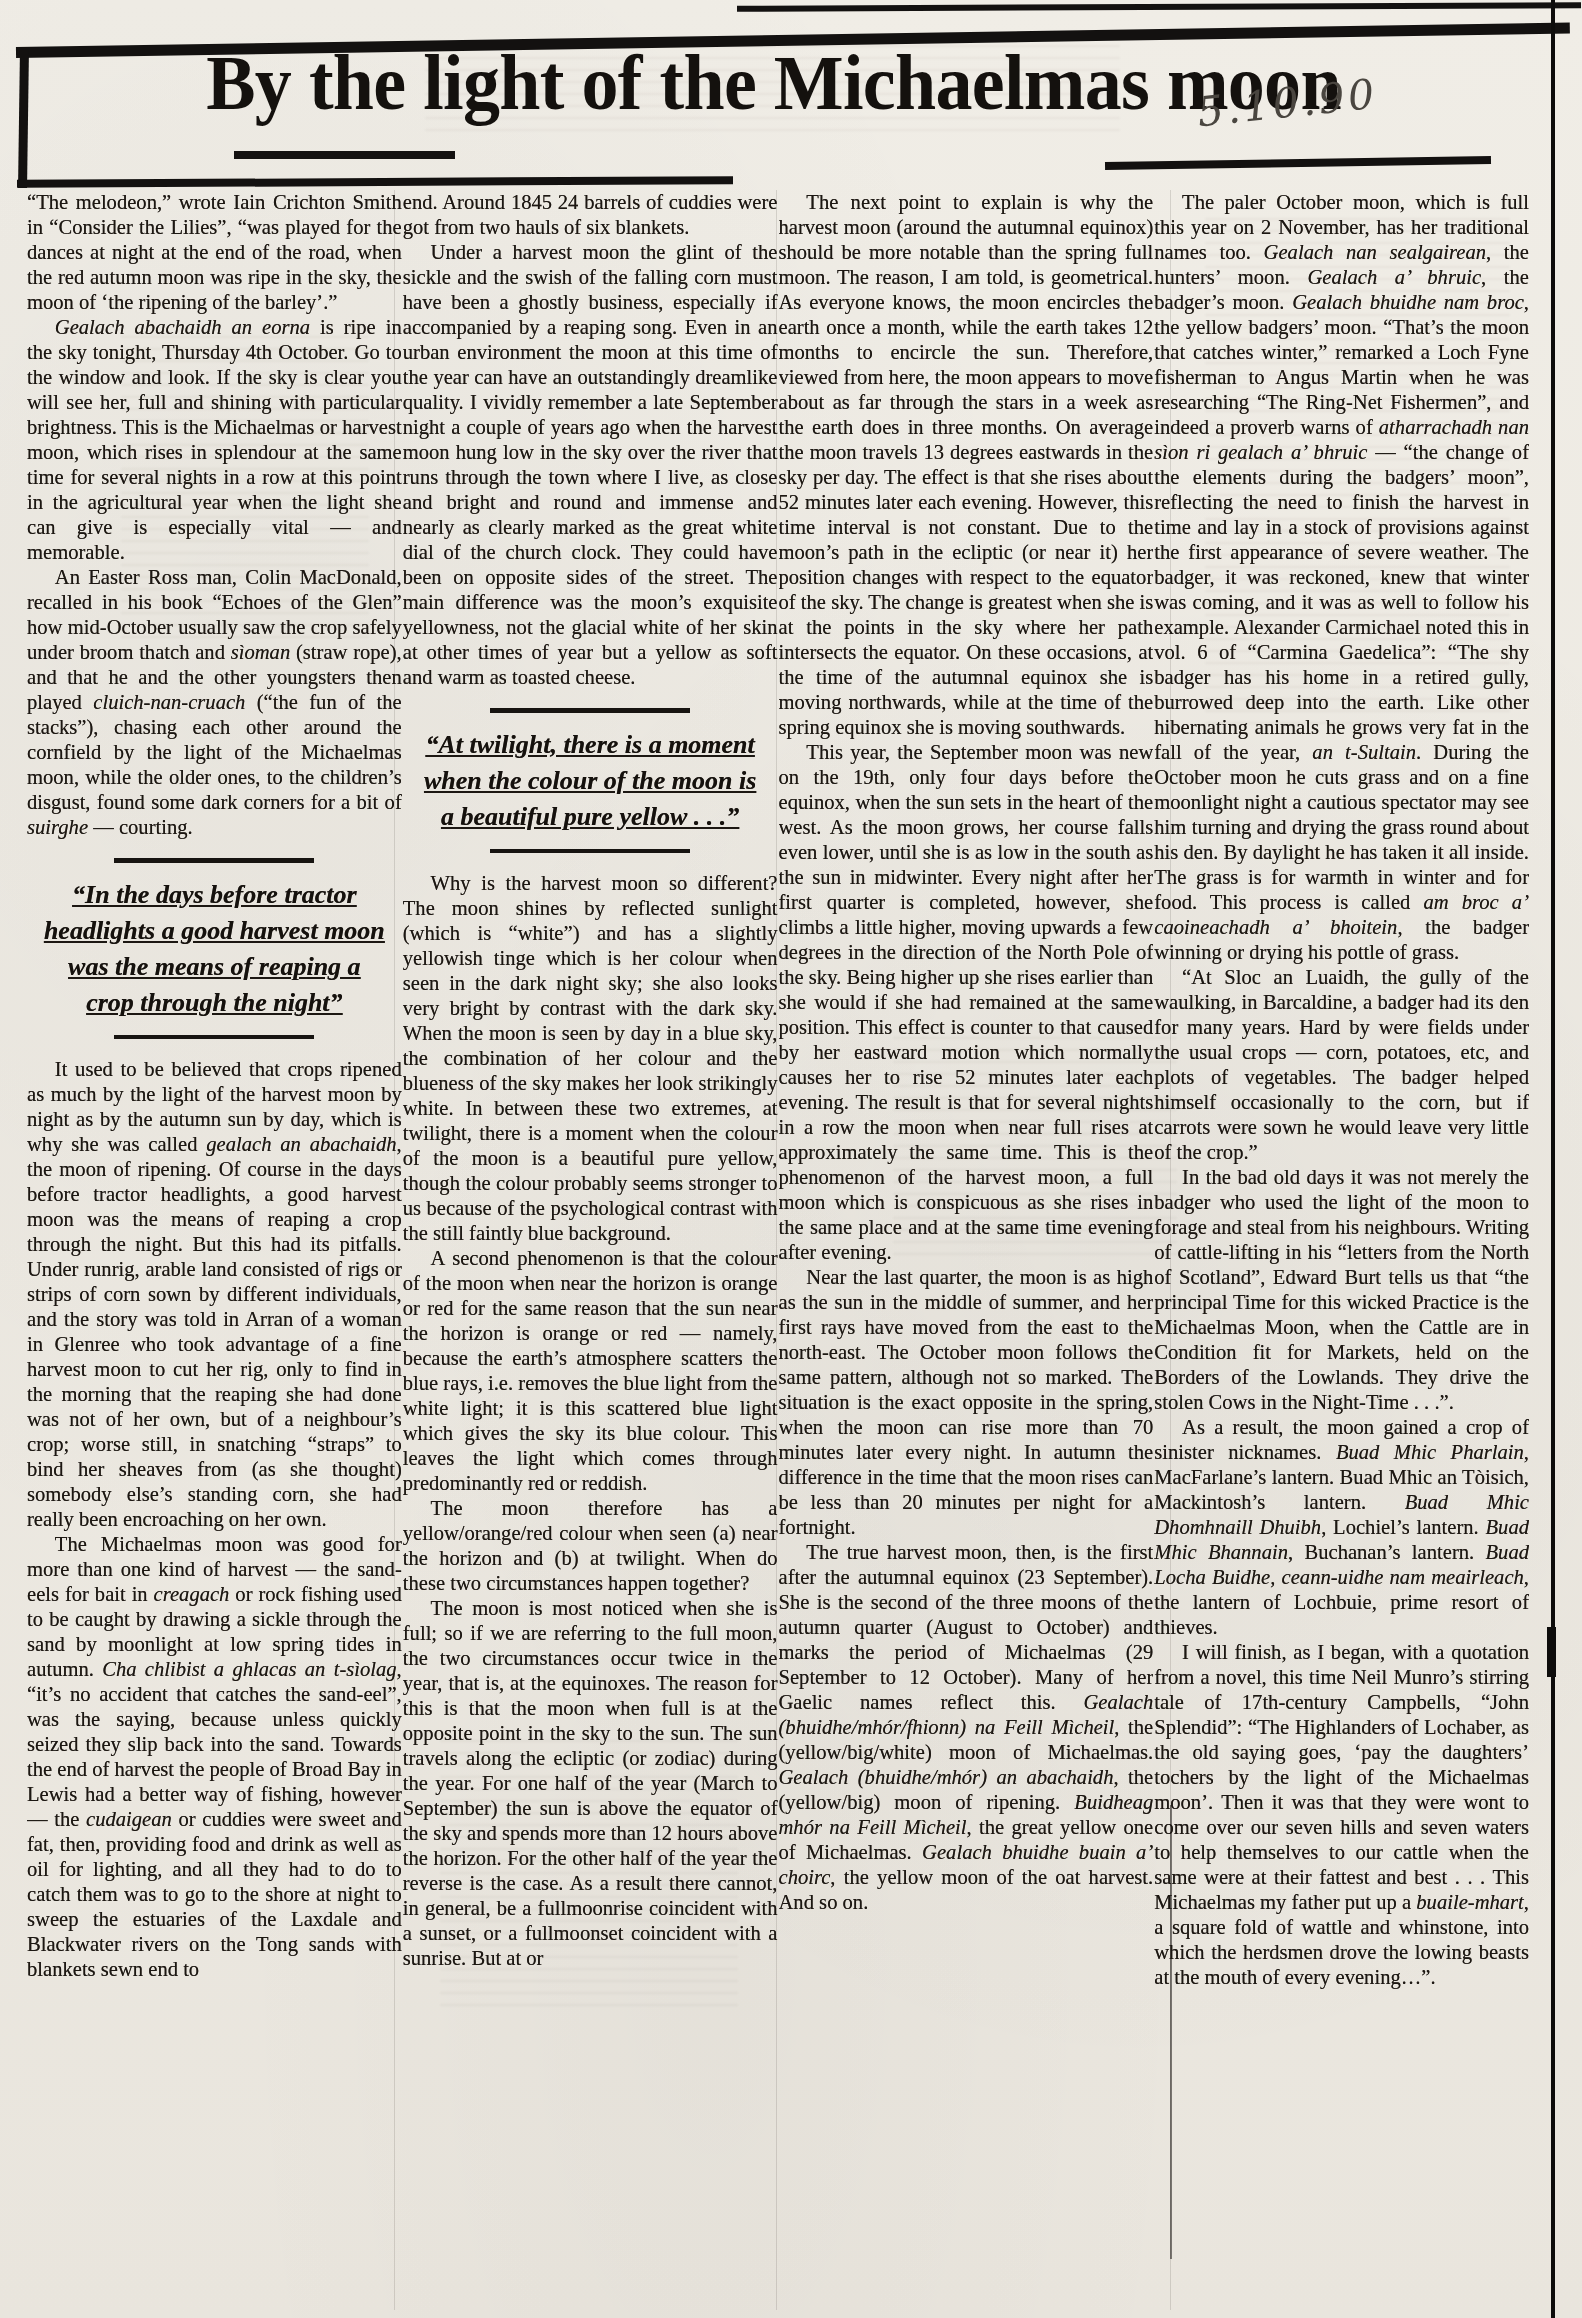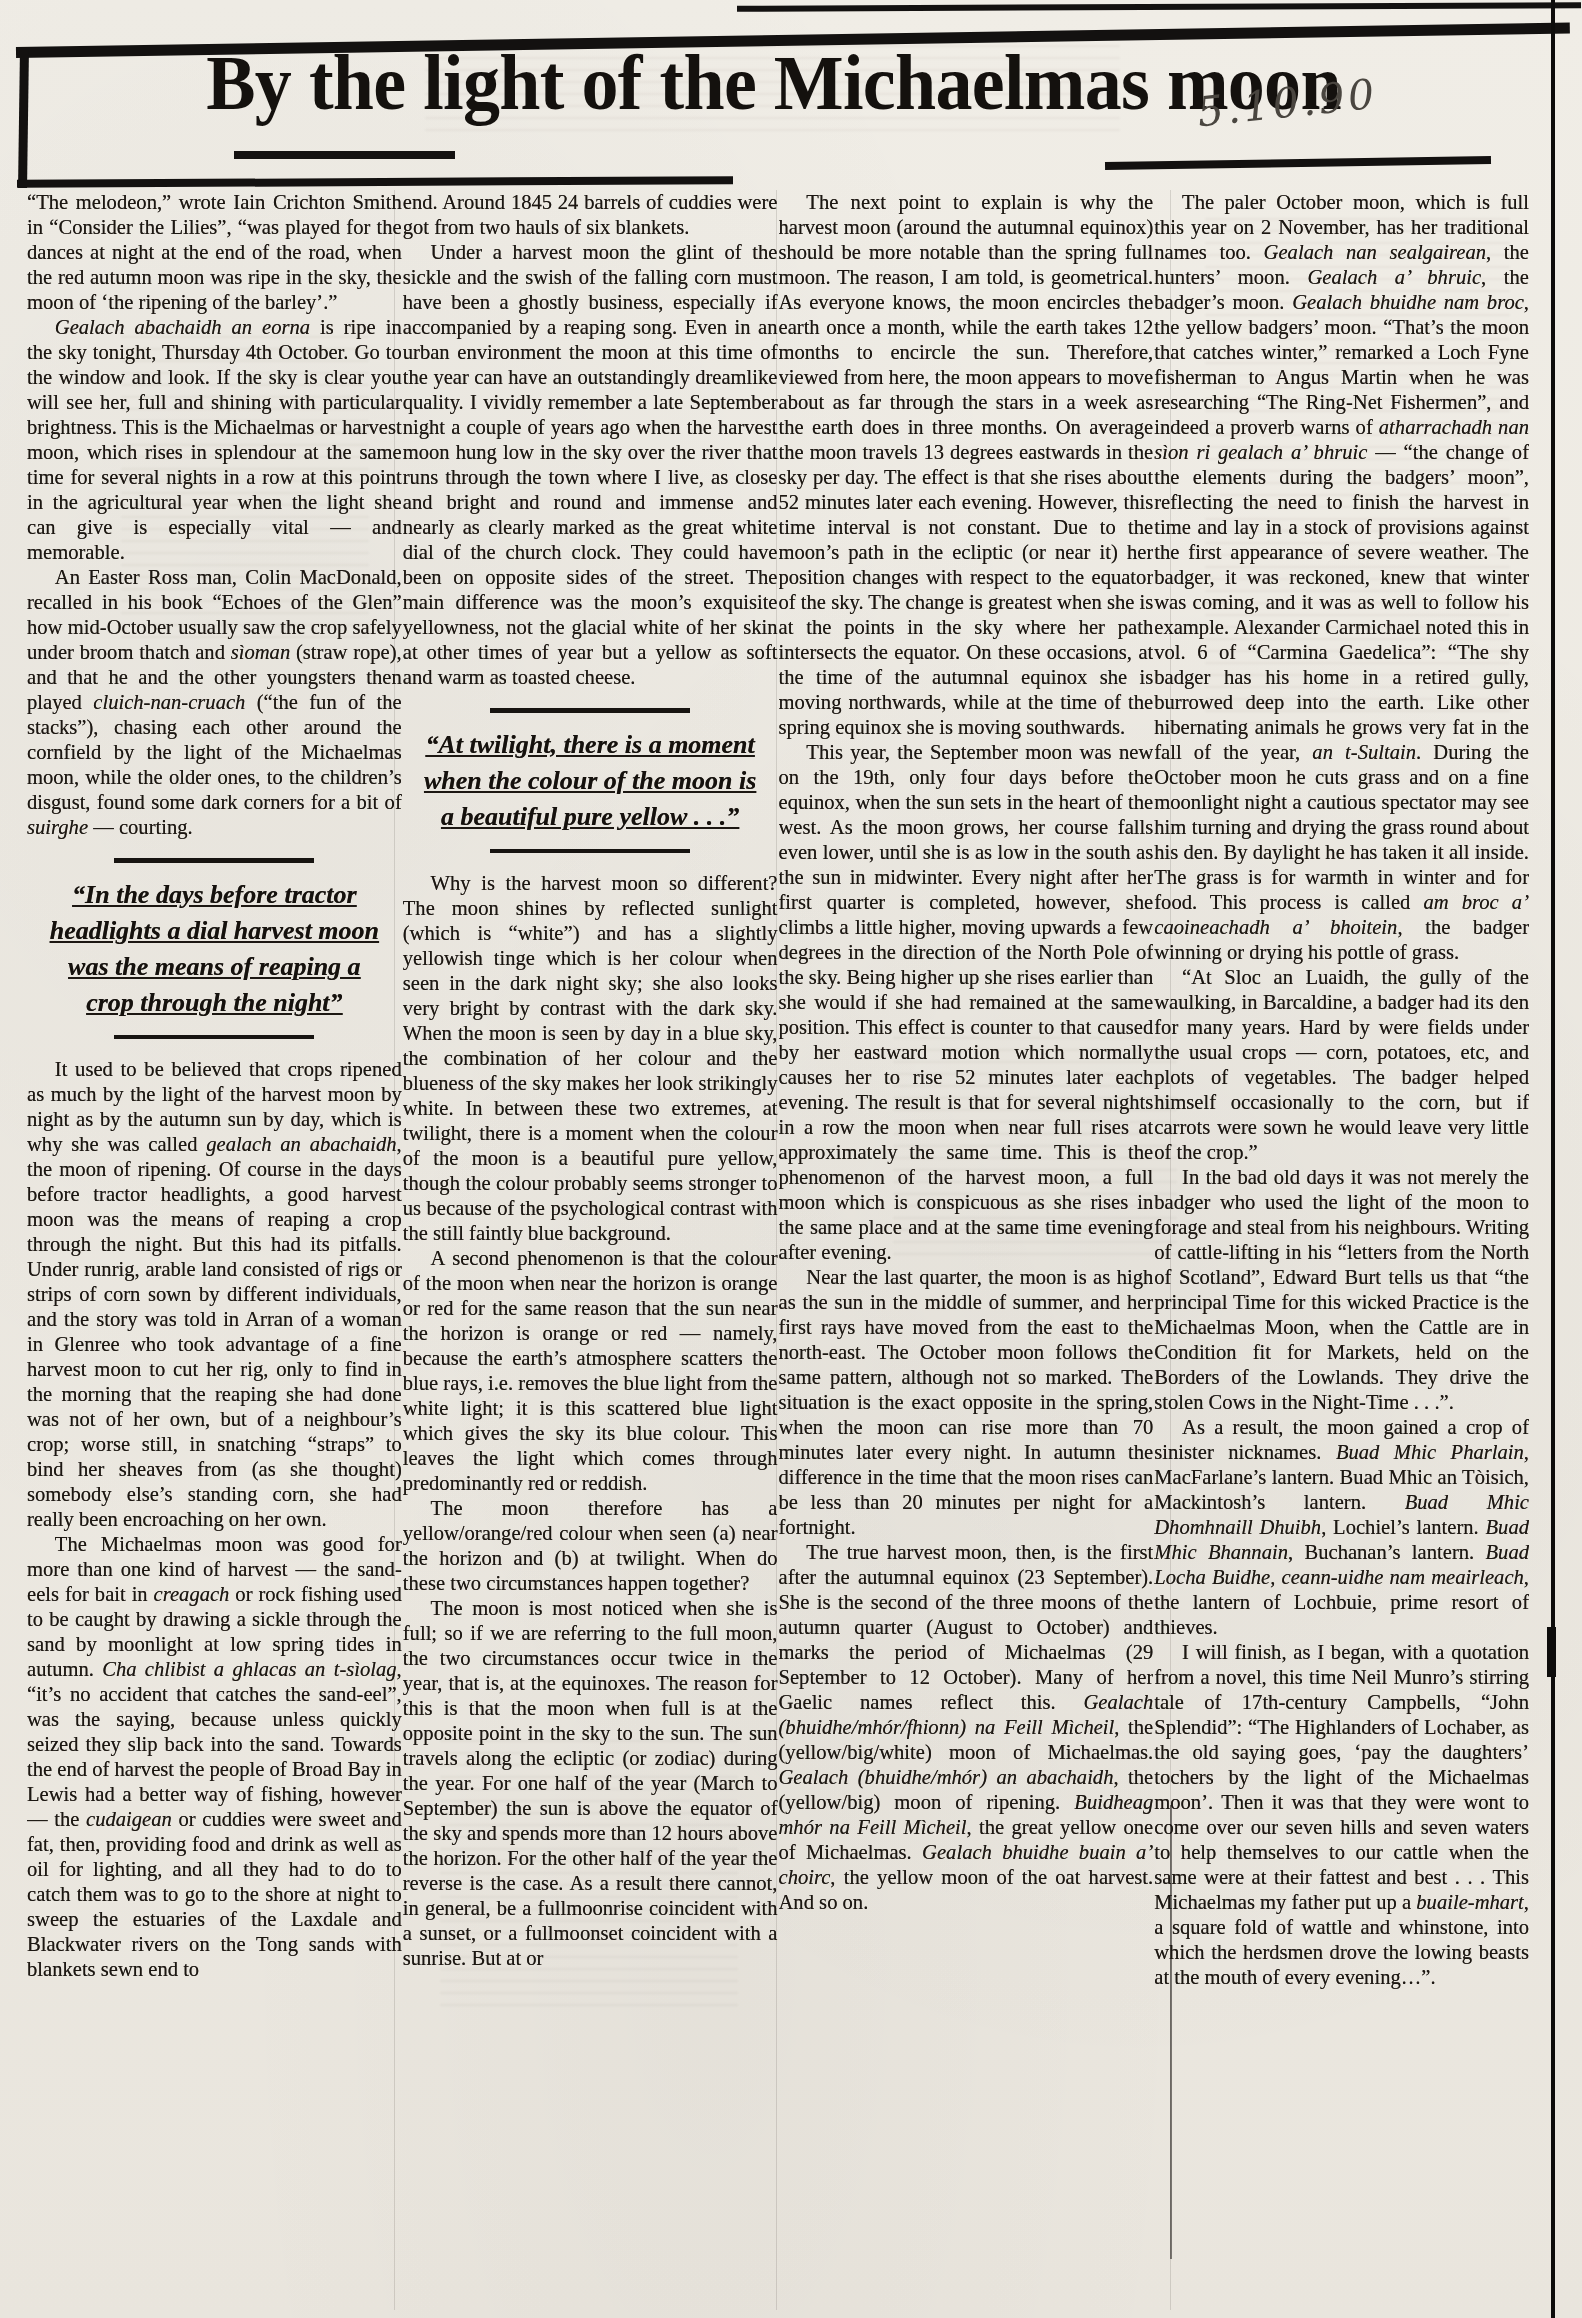--- a/index.html
+++ b/index.html
@@ -71,21 +71,21 @@
   </div>
   <div class="hand-date">5.10.90</div>
 
   <main class="columns">
     <div class="col">
         <p class="noindent">“The melodeon,” wrote Iain Crichton Smith in “Consider the Lilies”, “was played for the dances at night at the end of the road, when the red autumn moon was ripe in the sky, the moon of ‘the ripening of the barley’.”</p>
         <p class="indent"><i>Gealach abachaidh an eorna</i> is ripe in the sky tonight, Thursday 4th October. Go to the window and look. If the sky is clear you will see her, full and shining with particular brightness. This is the Michaelmas or harvest moon, which rises in splendour at the same time for several nights in a row at this point in the agricultural year when the light she can give is especially vital — and memorable.</p>
         <p class="indent">An Easter Ross man, Colin MacDonald, recalled in his book “Echoes of the Glen” how mid-October usually saw the crop safely under broom thatch and <i>sìoman</i> (straw rope), and that he and the other youngsters then played <i>cluich-nan-cruach</i> (“the fun of the stacks”), chasing each other around the cornfield by the light of the Michaelmas moon, while the older ones, to the children’s disgust, found some dark corners for a bit of <i>suirghe</i> — courting.</p>
         <div class="pullquote">
           <div class="pq-rule"></div>
-          <p>“In the days before tractor headlights a dial harvest moon was the means of reaping a crop through the night”</p>
+          <p>“In the days before tractor headlights a good harvest moon was the means of reaping a crop through the night”</p>
           <div class="pq-rule"></div>
         </div>
         <p class="indent">It used to be believed that crops ripened as much by the light of the harvest moon by night as by the autumn sun by day, which is why she was called <i>gealach an abachaidh</i>, the moon of ripening. Of course in the days before tractor headlights, a good harvest moon was the means of reaping a crop through the night. But this had its pitfalls. Under runrig, arable land consisted of rigs or strips of corn sown by different individuals, and the story was told in Arran of a woman in Glenree who took advantage of a fine harvest moon to cut her rig, only to find in the morning that the reaping she had done was not of her own, but of a neighbour’s crop; worse still, in snatching “straps” to bind her sheaves from (as she thought) somebody else’s standing corn, she had really been encroaching on her own.</p>
         <p class="indent">The Michaelmas moon was good for more than one kind of harvest — the sand-eels for bait in <i>creagach</i> or rock fishing used to be caught by drawing a sickle through the sand by moonlight at low spring tides in autumn. <i>Cha chlibist a ghlacas an t-sìolag</i>, “it’s no accident that catches the sand-eel”, was the saying, because unless quickly seized they slip back into the sand. Towards the end of harvest the people of Broad Bay in Lewis had a better way of fishing, however — the <i>cudaigean</i> or cuddies were sweet and fat, then, providing food and drink as well as oil for lighting, and all they had to do to catch them was to go to the shore at night to sweep the estuaries of the Laxdale and Blackwater rivers on the Tong sands with blankets sewn end to</p>
       </div>
     <div class="col">
         <p class="noindent">end. Around 1845 24 barrels of cuddies were got from two hauls of six blankets.</p>
         <p class="indent">Under a harvest moon the glint of the sickle and the swish of the falling corn must have been a ghostly business, especially if accompanied by a reaping song. Even in an urban environment the moon at this time of the year can have an outstandingly dreamlike quality. I vividly remember a late September night a couple of years ago when the harvest moon hung low in the sky over the river that runs through the town where I live, as close and bright and round and immense and nearly as clearly marked as the great white dial of the church clock. They could have been on opposite sides of the street. The main difference was the moon’s exquisite yellowness, not the glacial white of her skin at other times of year but a yellow as soft and warm as toasted cheese.</p>
         <div class="pullquote">
           <div class="pq-rule"></div>

